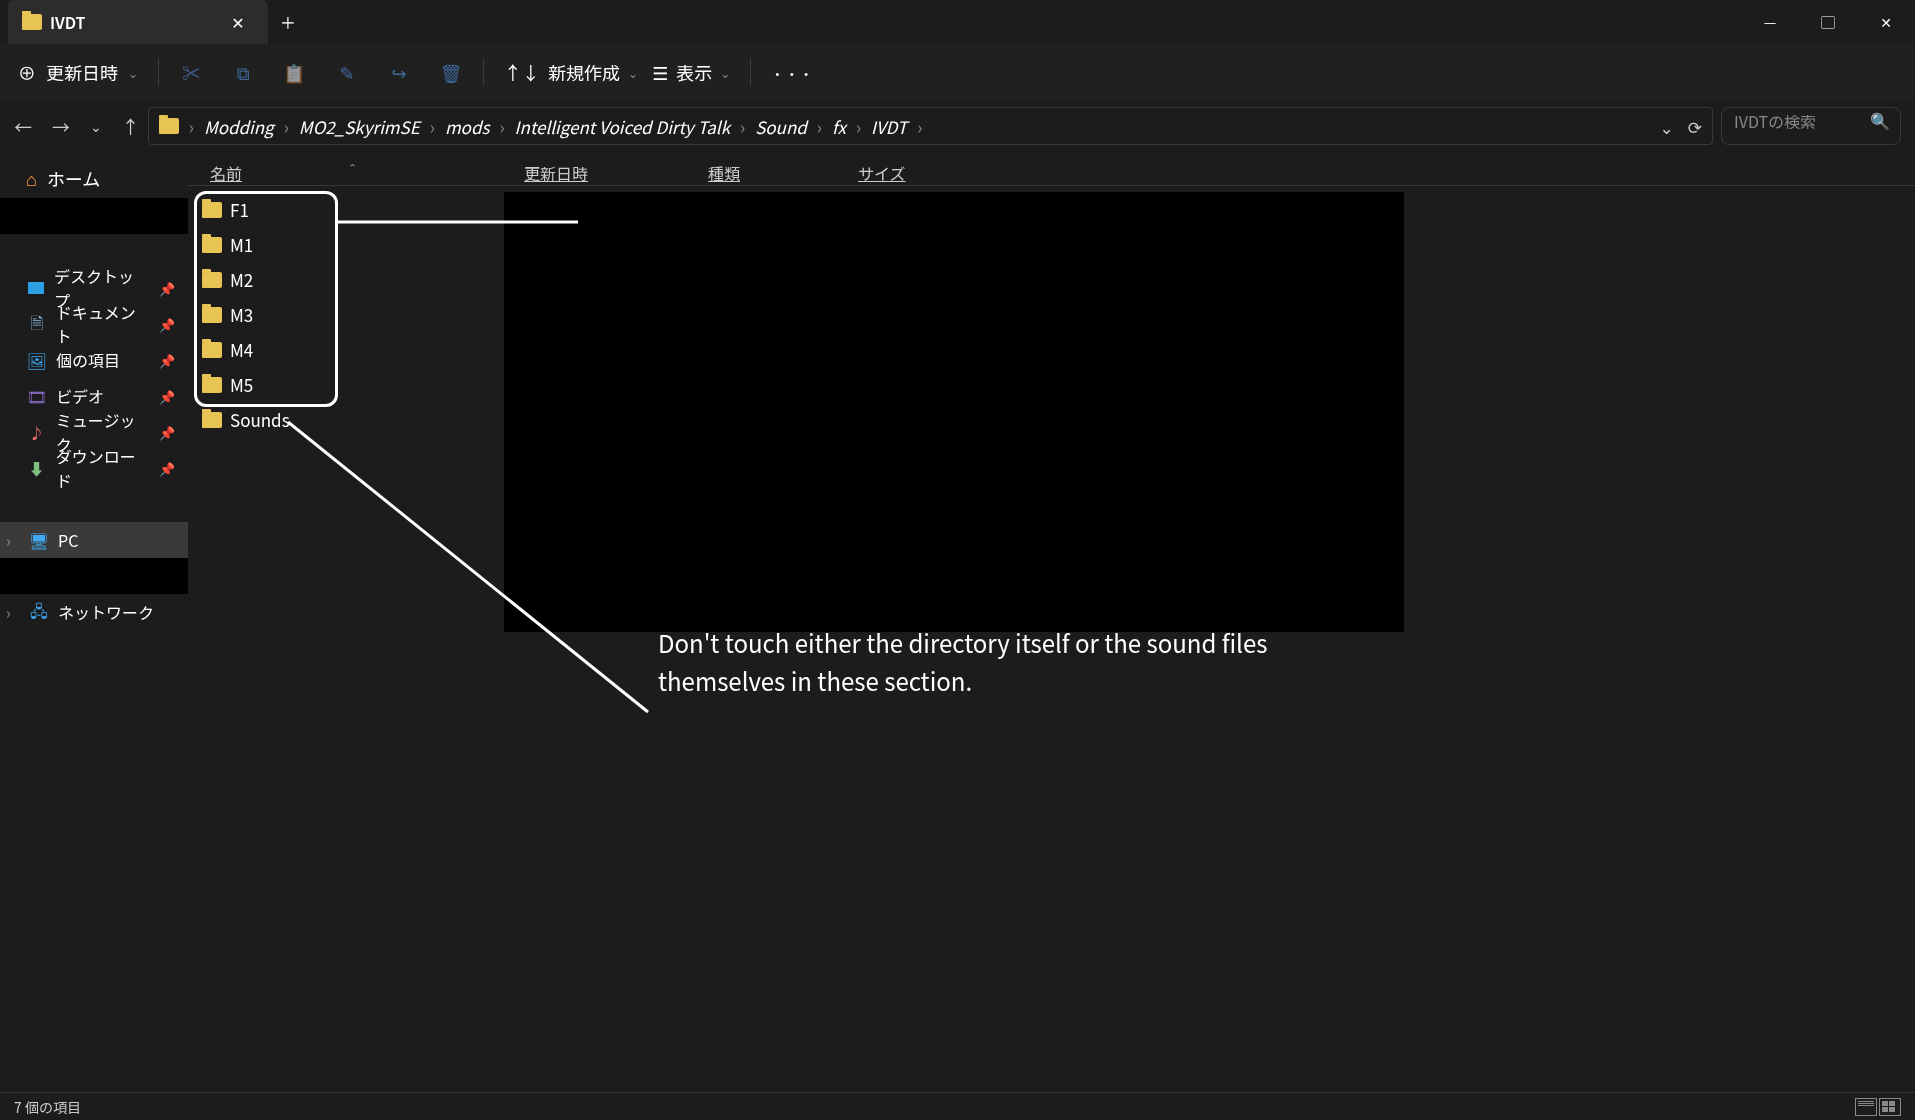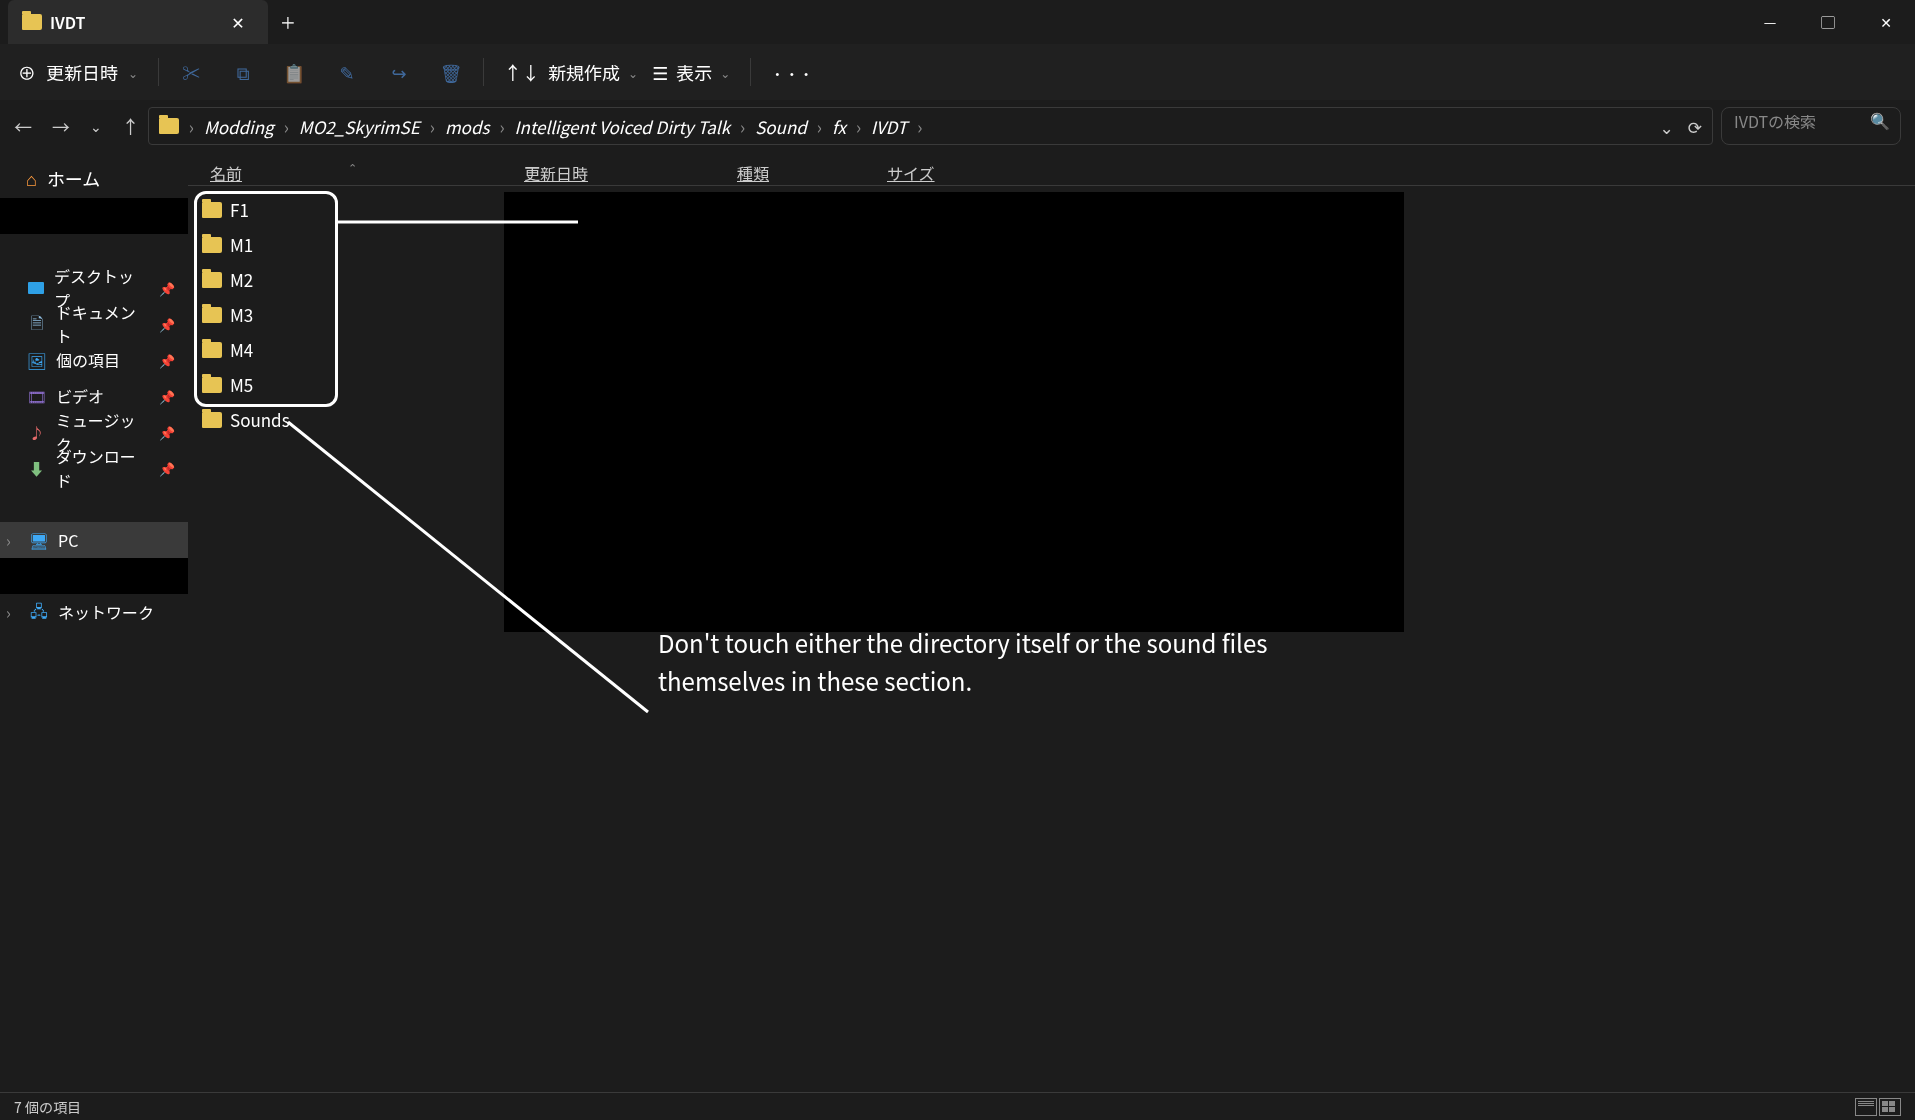--- a/index.html
+++ b/index.html
@@ -56,21 +56,21 @@
   .side-item .pin{margin-left:auto;color:var(--text-faint);font-size:13px;}
   .side-item .chev{color:var(--text-faint);width:14px;margin-left:-22px;}
   .side-spacer{height:36px;}
   .side-redacted{height:36px;background:#000;margin:0 0 0 0;}
 
   .content{flex:1;position:relative;background:var(--bg);}
   .columns{display:flex;height:34px;align-items:flex-end;border-bottom:1px solid var(--border);font-size:16px;color:var(--text-dim);text-decoration:underline;}
   .col-name{width:336px;padding-left:22px;position:relative;}
   .sort-ind{position:absolute;left:160px;top:-2px;font-size:11px;color:var(--text-faint);}
   .col-date{width:184px;}
-  .col-type{width:150px;margin-left:29px;}
+  .col-type{width:150px;}
   .col-size{width:120px;}
 
   .items{position:relative;padding-top:6px;}
   .row{display:flex;align-items:center;height:35px;padding-left:14px;gap:8px;font-size:17px;}
   .folder-icon{width:20px;height:16px;background:var(--folder);border-radius:1px 2px 2px 1px;position:relative;flex-shrink:0;}
   .folder-icon::before{content:"";position:absolute;top:-3px;left:0;width:9px;height:3px;background:var(--folder);border-radius:1px 1px 0 0;}
 
   
   .highlight-box{position:absolute;border:3px solid #ffffff;border-radius:12px;pointer-events:none;}
   .annotation{position:absolute;color:#fff;font-size:24px;line-height:1.6;pointer-events:none;max-width:760px;}

